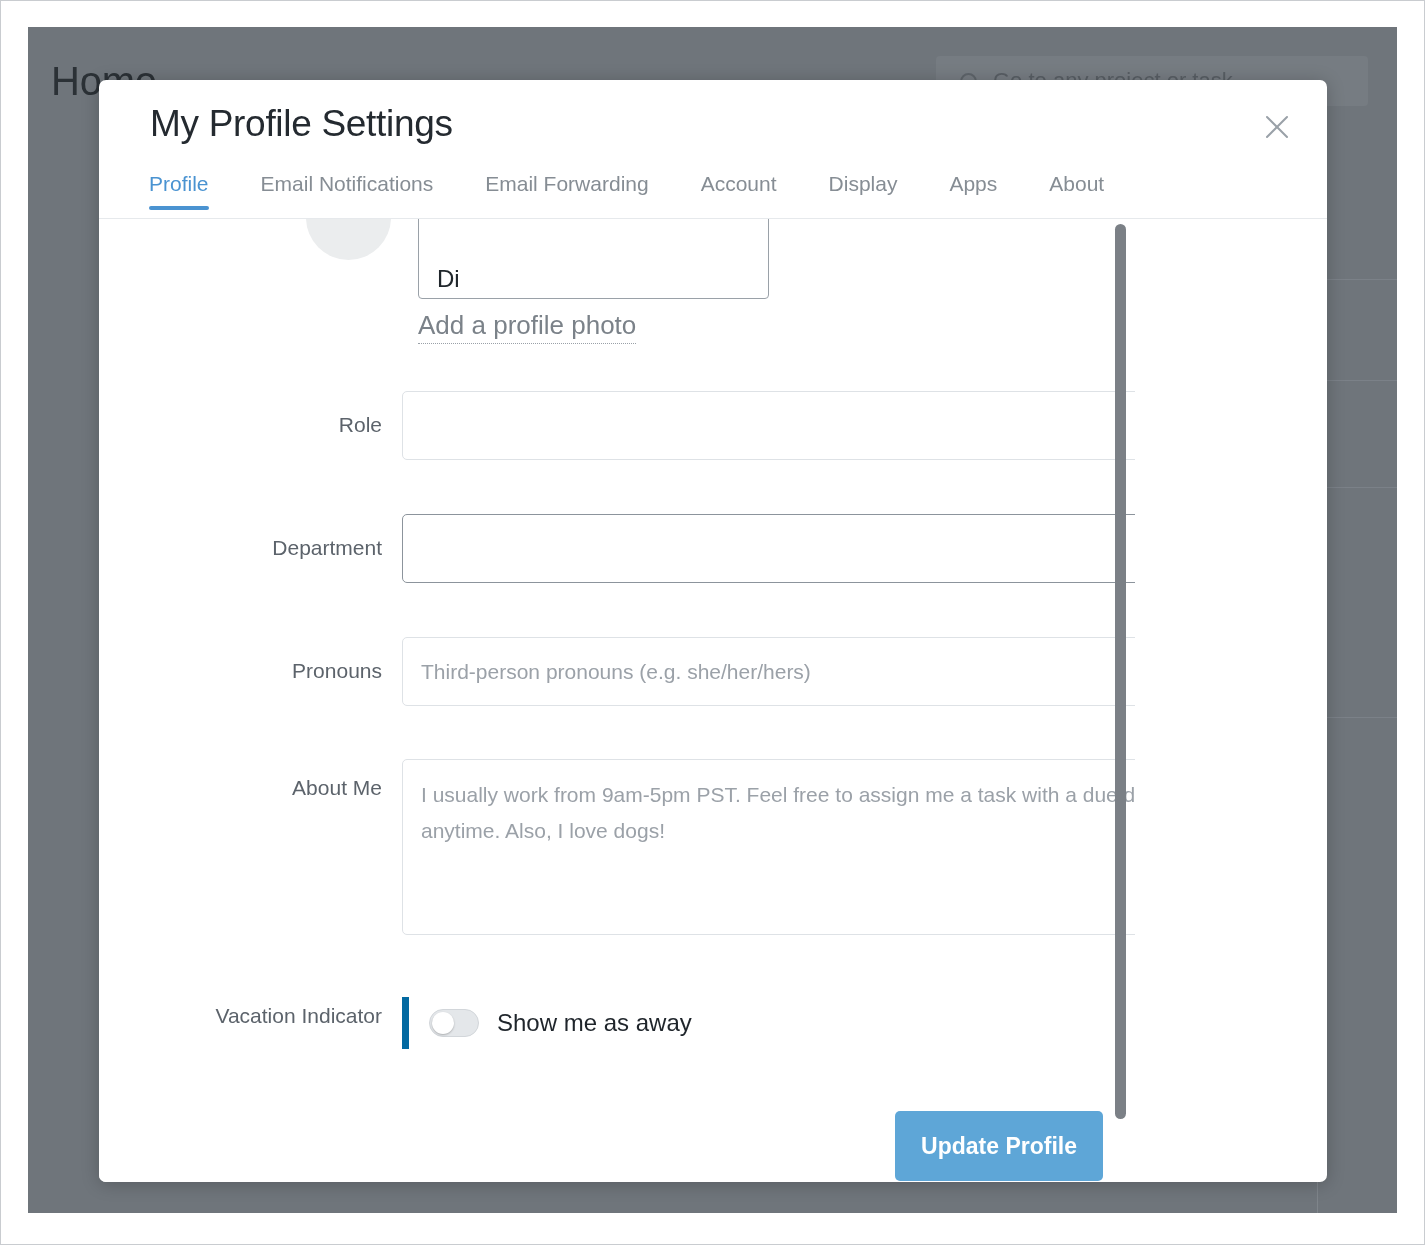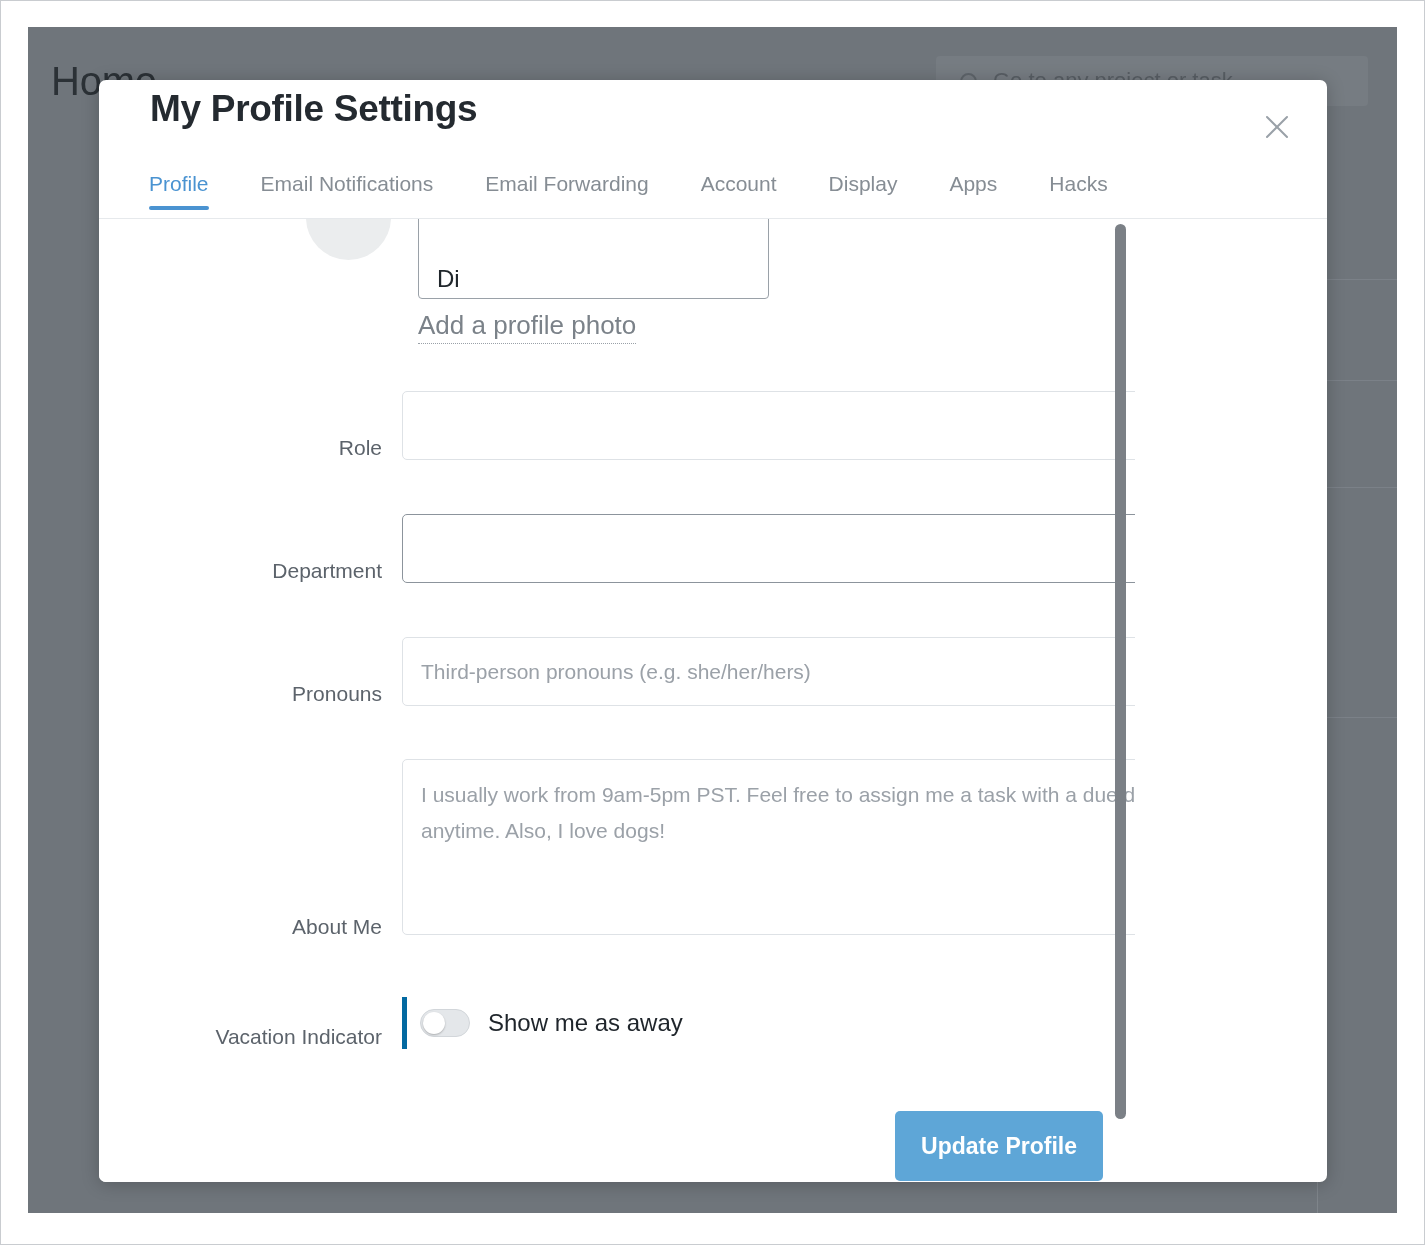--- a/index.html
+++ b/index.html
@@ -105,23 +105,23 @@
   }
 
   #modal-header {
     position: relative;
     height: 139px;
   }
 
   #modal-title {
     position: absolute;
     left: 51px;
-    top: 8px;
+    top: 23px;
     font-size: 37px;
-    font-weight: 700;
+    font-weight: 400;
     color: #242a30;
     letter-spacing: -0.3px;
   }
 
   #close-btn {
     position: absolute;
     right: 28px;
     top: 25px;
     width: 44px;
     height: 44px;
@@ -225,21 +225,21 @@
     font-size: 26px;
     color: #7b8289;
     border-bottom: 1px dotted #9aa1a8;
     padding-bottom: 2px;
     cursor: pointer;
     text-decoration: none;
   }
 
   .field-row {
     display: flex;
-    align-items: flex-end;
+    align-items: flex-start;
     margin-top: 0;
   }
   .field-label {
     width: 303px;
     flex: 0 0 303px;
     text-align: right;
     padding-right: 20px;
     font-size: 21px;
     color: #5c636b;
     font-weight: 400;
@@ -286,22 +286,22 @@
 
   #row-pronouns   { margin-top: 54px; }
   #row-pronouns .field-label { padding-top: 22px; }
 
   #row-about      { margin-top: 53px; }
   #row-about .field-label { padding-top: 17px; }
 
   #row-vacation   { margin-top: 58px; }
   #row-vacation .field-label { padding-top: 7px; }
   #row-vacation .field-control {
-    border-left: 5px solid #0369a1;
-    padding-left: 13px;
+    border-left: 7px solid #0369a1;
+    padding-left: 20px;
     min-height: 52px;
     display: flex;
     align-items: center;
   }
 
   .toggle {
     width: 50px;
     height: 28px;
     border-radius: 14px;
     background: #e4e7ea;
@@ -392,21 +392,21 @@
         </svg>
       </button>
 
       <nav id="tabbar">
         <button class="tab active">Profile</button>
         <button class="tab">Email Notifications</button>
         <button class="tab">Email Forwarding</button>
         <button class="tab">Account</button>
         <button class="tab">Display</button>
         <button class="tab">Apps</button>
-        <button class="tab">Hacks</button>
+        <button class="tab">About</button>
       </nav>
     </div>
 
     <div id="modal-body">
       <form id="form">
 
         <div id="identity-row">
           <div id="avatar"></div>
           <input id="name-field" type="text" value="Di" style="">
           <a id="add-photo" href="#">Add a profile photo</a>

